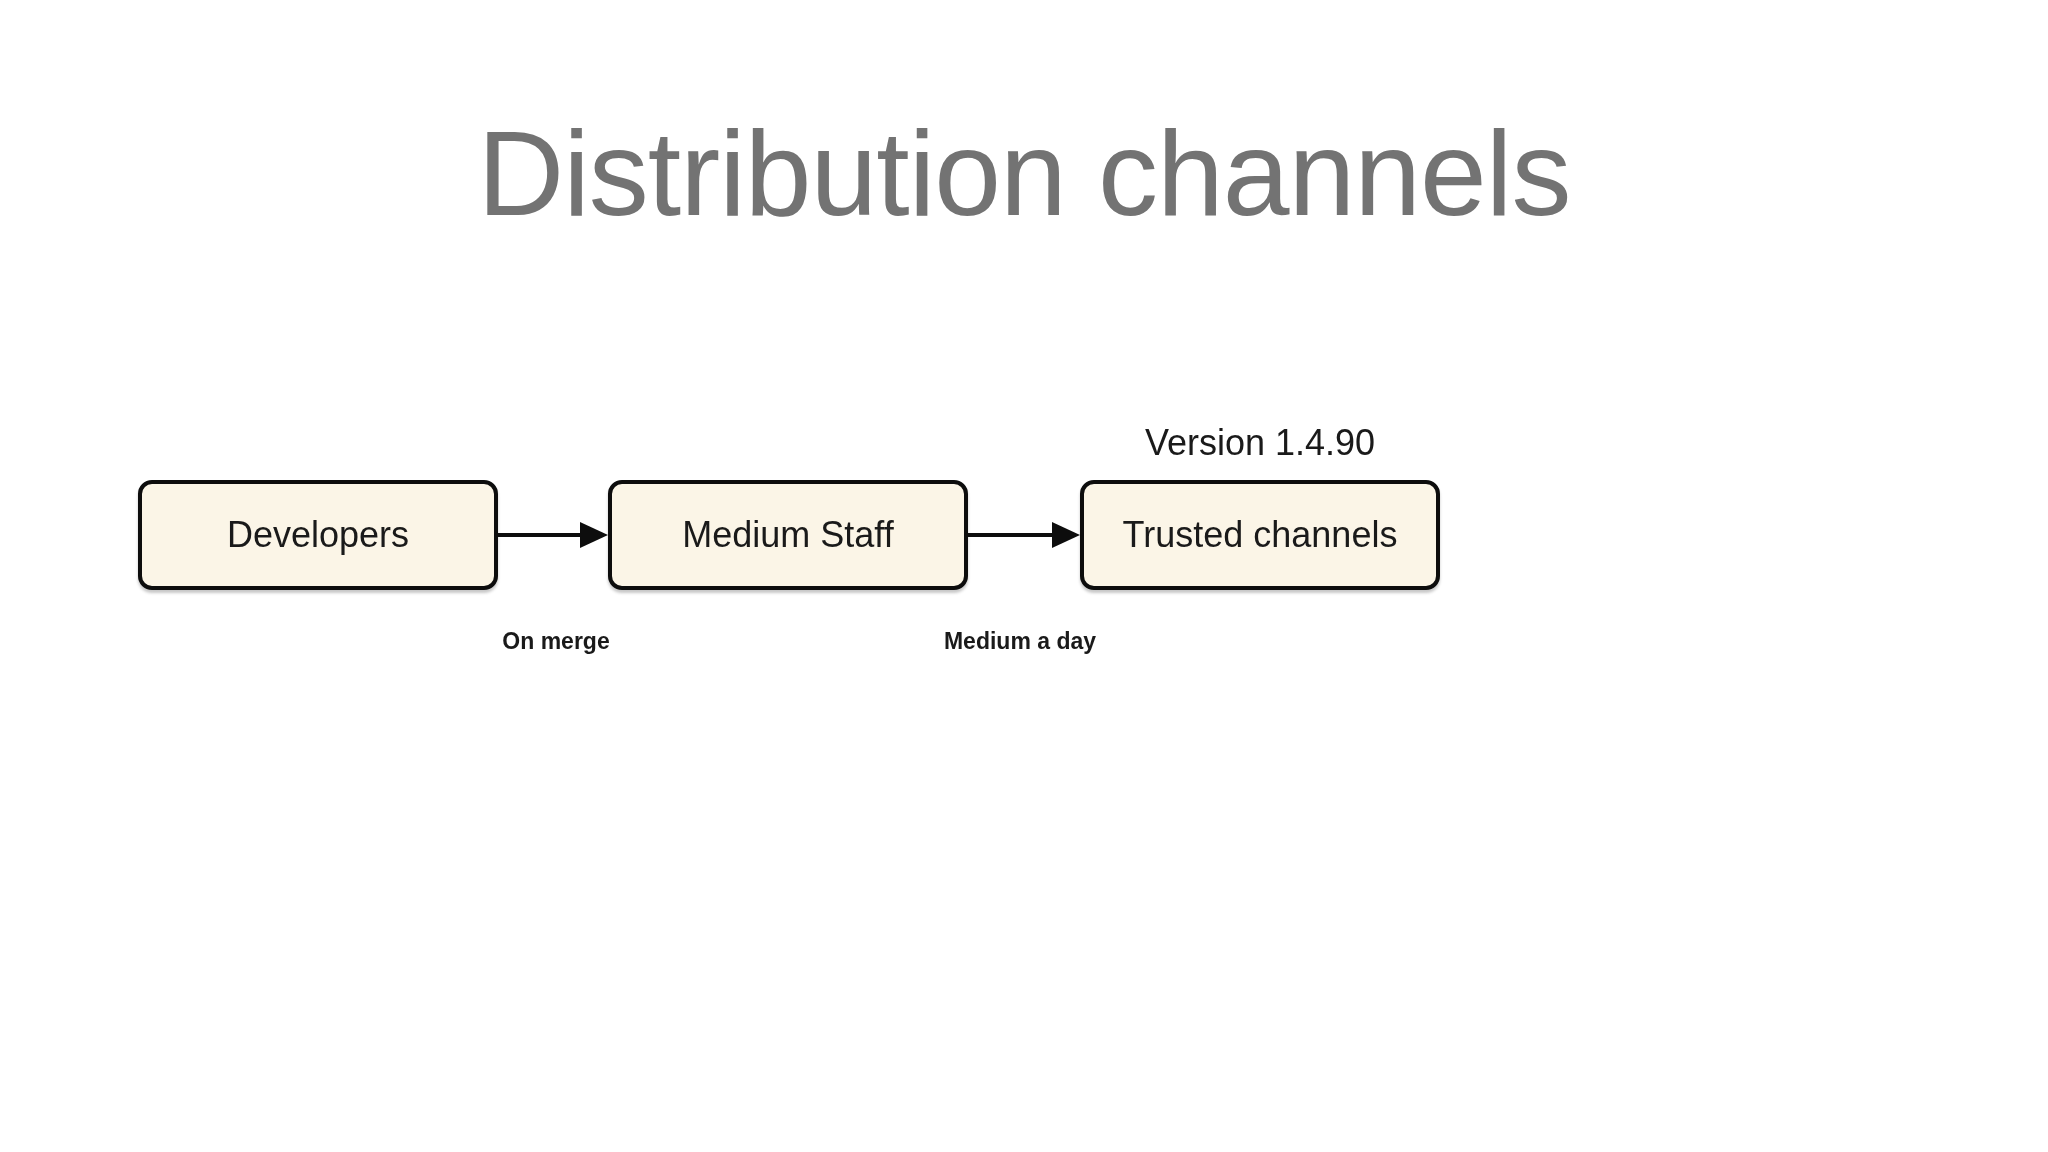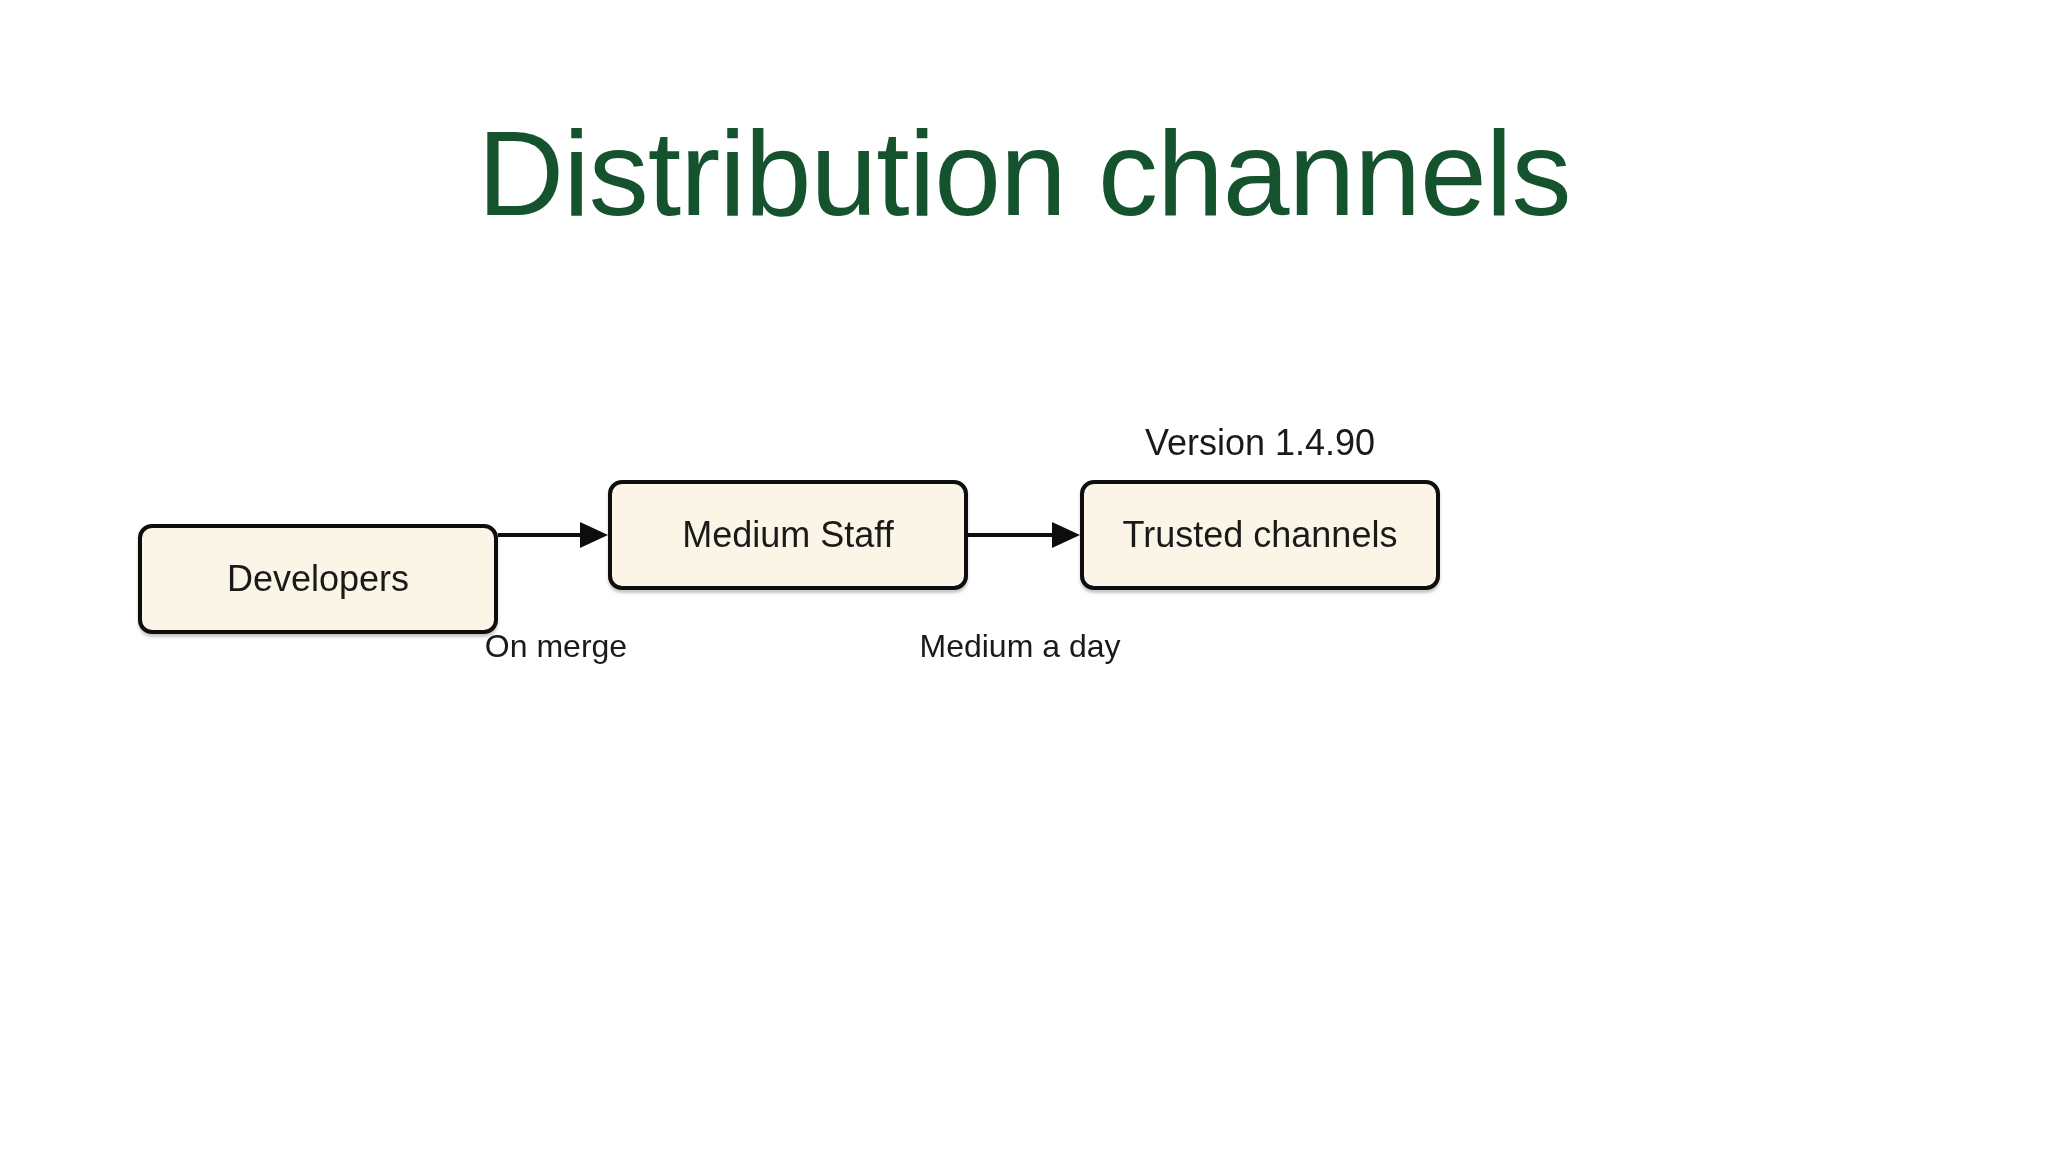--- a/index.html
+++ b/index.html
@@ -25,21 +25,21 @@
     position: absolute;
     top: 110px;
     left: 0;
     width: 2048px;
     margin: 0;
     text-align: center;
     font-size: 120px;
     font-weight: 300;
     line-height: 1.05;
     letter-spacing: -1px;
-    color: #14532d;
+    color: #737373;
   }
   .node {
     position: absolute;
     top: 480px;
     height: 110px;
     width: 360px;
     box-sizing: border-box;
     background: var(--node-fill, #fbf5e7);
     border: 4px solid var(--node-border, #0d0d0d);
     border-radius: 14px;
@@ -47,21 +47,21 @@
     align-items: center;
     justify-content: center;
     box-shadow: 0 3px 3px rgba(0,0,0,0.22);
   }
   .node-label {
     font-size: 36px;
     font-weight: 300;
     color: var(--text, #1a1a1a);
     white-space: nowrap;
   }
-  #node-developers    { left: 138px; margin-top: 44px;  }
+  #node-developers    { left: 138px;  }
   #node-medium-staff  { left: 608px;  }
   #node-trusted-testers { left: 1080px; }
 
   .arrow {
     position: absolute;
     top: 522px;
     height: 26px;
     display: flex;
     align-items: center;
   }
@@ -86,22 +86,22 @@
     transform: translateX(-50%);
     font-size: 36px;
     font-weight: 300;
     white-space: nowrap;
     color: var(--text, #1a1a1a);
   }
   .edge-label {
     position: absolute;
     top: 628px;
     transform: translateX(-50%);
-    font-size: 32px;
-    font-weight: 400;
+    font-size: 23px;
+    font-weight: 700;
     white-space: nowrap;
     color: var(--text, #1a1a1a);
   }
   #edge-label-1 { left: 556px; }
   #edge-label-2 { left: 1020px; }
 </style>
 </head>
 <body style="background: rgb(255, 255, 255);">
 
 <div class="slide">

